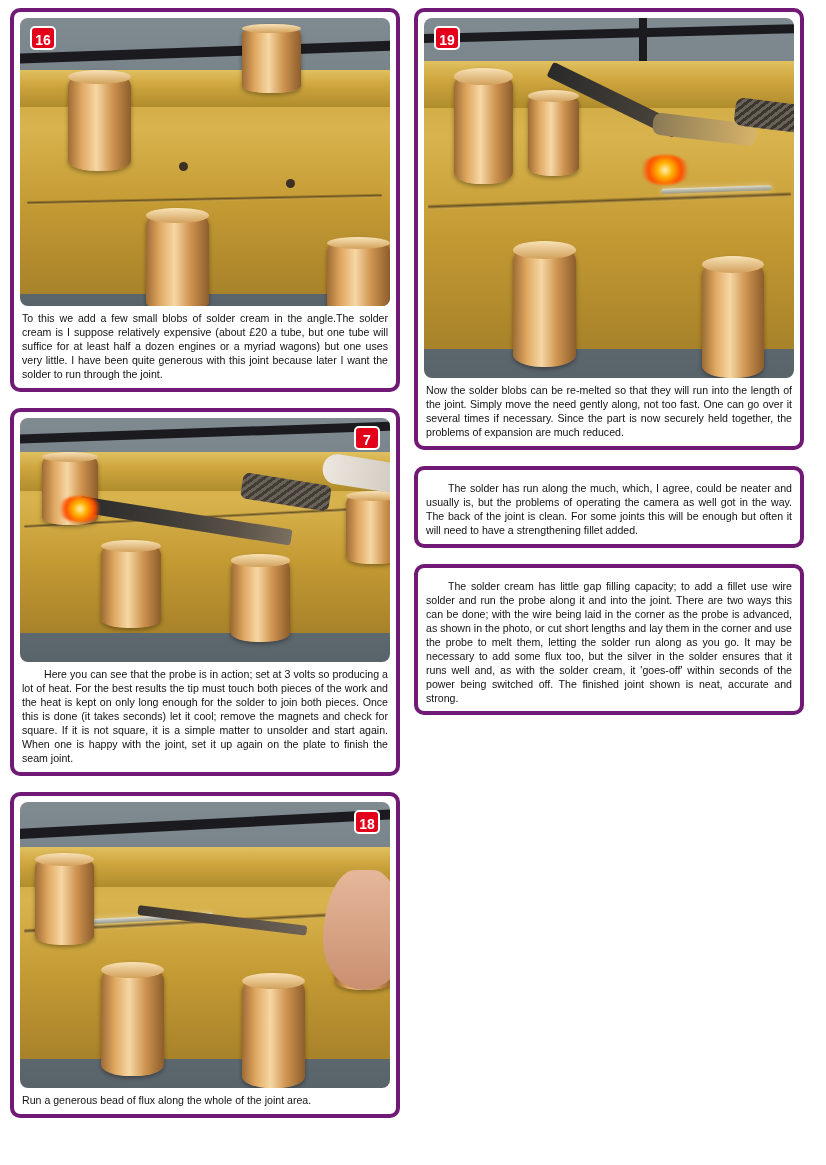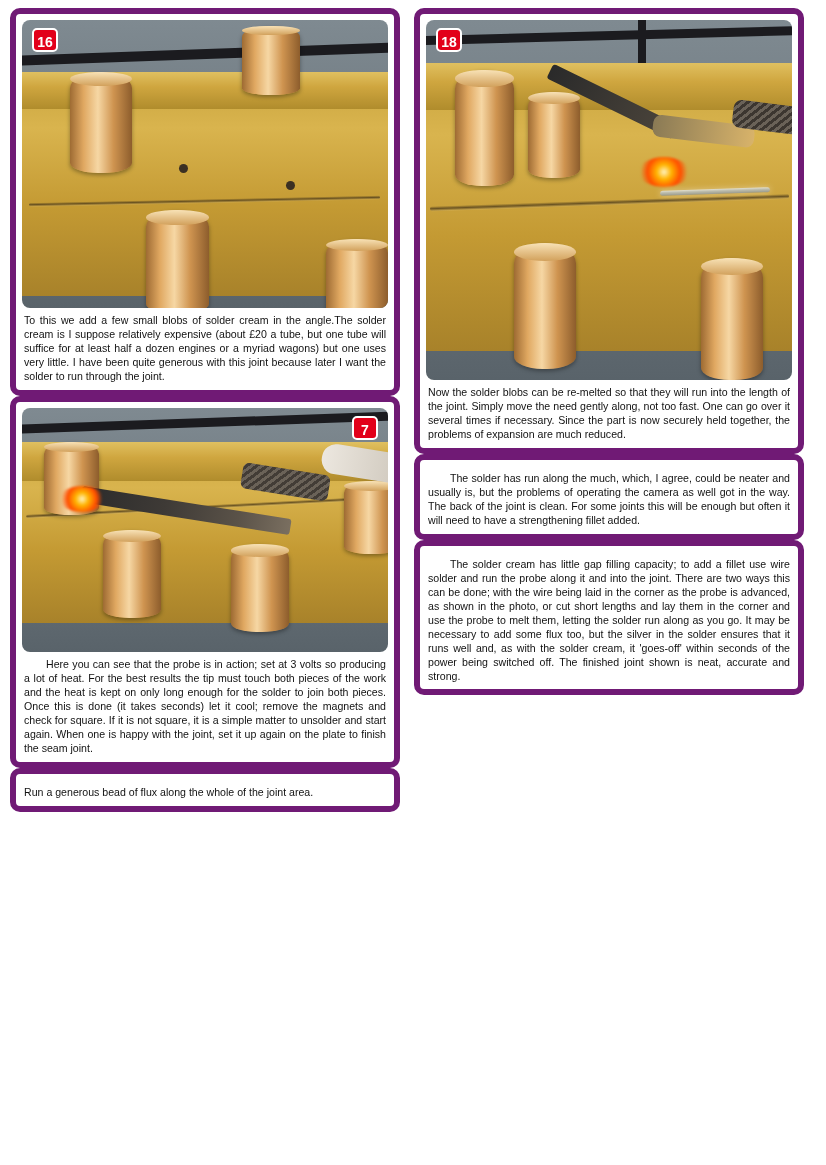--- a/index.html
+++ b/index.html
@@ -22,26 +22,26 @@
     padding: 8px 10px;
     display: flex;
     gap: 14px;
   }
   .column {
     width: 390px;
     display: flex;
     flex-direction: column;
   }
   .panel {
-    border: 6px solid #701a75;
+    border: 4px solid #701a75;
     border-radius: 10px;
     padding: 6px 6px 4px 6px;
     box-sizing: border-box;
     background: #ffffff;
-    margin-bottom: 0;
+    margin-bottom: 16px;
   }
   .figure {
     position: relative;
     border-radius: 8px;
     overflow: hidden;
     line-height: 0;
   }
   .photo {
     width: 100%;
     display: block;
@@ -198,20 +198,39 @@
             <div class="probe" style="left:82%;top:14%;width:22%;height:30px;transform:rotate(9deg);background:linear-gradient(90deg,#ece7df,#cfc8bd);border-radius:14px;"></div>
             <div class="glow" style="left:10%;top:32%;width:46px;height:26px;"></div>
           </div>
         </div>
         <div class="badge right">7</div>
       </div>
       <div class="caption indent">Here you can see that the probe is in action; set at 3 volts so producing a lot of heat. For the best results the tip must touch both pieces of the work and the heat is kept on only long enough for the solder to join both pieces. Once this is done (it takes seconds) let it cool; remove the magnets and check for square. If it is not square, it is a simple matter to unsolder and start again. When one is happy with the joint, set it up again on the plate to finish the seam joint.</div>
     </div>
 
     <div class="panel">
+      <div class="figure">
+        <div class="photo" style="height:286px;">
+          <div class="scene">
+            <div class="greybg" style="height:100%;"></div>
+            <div class="darkbar" style="left:-4%;top:6%;width:110%;height:10px;transform:rotate(-3deg);"></div>
+            <div class="brassplate" style="top:16%;height:74%;"></div>
+            <div class="brassangle" style="top:16%;height:14%;"></div>
+            <div class="seam" style="left:1%;top:41%;width:98%;height:5px;transform:rotate(-3deg);"></div>
+            <div class="solderrun" style="left:18%;top:40%;width:34%;height:5px;transform:rotate(-3deg);opacity:.85;"></div>
+            <div class="post" style="left:4%;top:18%;width:16%;height:32%;"></div>
+            <div class="post" style="left:22%;top:56%;width:17%;height:40%;"></div>
+            <div class="post" style="left:60%;top:60%;width:17%;height:40%;"></div>
+            <div class="post" style="left:85%;top:34%;width:16%;height:32%;"></div>
+            <div class="finger" style="left:82%;top:24%;width:22%;height:42%;"></div>
+            <div class="probe" style="left:32%;top:36%;width:46%;height:10px;transform:rotate(7deg);background:linear-gradient(90deg,#3a3530,#6e6256);"></div>
+          </div>
+        </div>
+        <div class="badge right">18</div>
+      </div>
       <div class="caption">Run a generous bead of flux along the whole of the joint area.</div>
     </div>
 
   </div>
 
   <div class="column">
 
     <div class="panel">
       <div class="figure">
         <div class="photo" style="height:360px;">
@@ -226,21 +245,21 @@
             <div class="post" style="left:28%;top:20%;width:14%;height:24%;"></div>
             <div class="post" style="left:24%;top:62%;width:17%;height:35%;"></div>
             <div class="post" style="left:75%;top:66%;width:17%;height:34%;"></div>
             <div class="probe" style="left:34%;top:12%;width:38%;height:16px;transform:rotate(26deg);background:linear-gradient(90deg,#2a2a2a,#4d463c);"></div>
             <div class="probe" style="left:62%;top:26%;width:28%;height:22px;transform:rotate(7deg);background:linear-gradient(90deg,#8a7a55,#d8b36a);border-radius:8px;"></div>
             <div class="probe" style="left:84%;top:22%;width:20%;height:28px;transform:rotate(7deg);background:repeating-linear-gradient(135deg,#6a6258 0 3px,#3c3630 3px 6px);border-radius:8px;"></div>
             <div class="glow" style="left:58%;top:38%;width:52px;height:30px;"></div>
             <div class="solderrun" style="left:64%;top:47%;width:30%;height:5px;transform:rotate(-2deg);opacity:.8;"></div>
           </div>
         </div>
-        <div class="badge left">18</div>
+        <div class="badge left">19</div>
       </div>
       <div class="caption">Now the solder blobs can be re-melted so that they will run into the length of the joint. Simply move the need gently along, not too fast. One can go over it several times if necessary. Since the part is now securely held together, the problems of expansion are much reduced.</div>
     </div>
 
     <div class="panel">
       <div class="caption indent">The solder has run along the much, which, I agree, could be neater and usually is, but the problems of operating the camera as well got in the way. The back of the joint is clean. For some joints this will be enough but often it will need to have a strengthening fillet added.</div>
     </div>
 
     <div class="panel">
       <div class="caption indent">The solder cream has little gap filling capacity; to add a fillet use wire solder and run the probe along it and into the joint. There are two ways this can be done; with the wire being laid in the corner as the probe is advanced, as shown in the photo, or cut short lengths and lay them in the corner and use the probe to melt them, letting the solder run along as you go. It may be necessary to add some flux too, but the silver in the solder ensures that it runs well and, as with the solder cream, it 'goes-off' within seconds of the power being switched off. The finished joint shown is neat, accurate and strong.</div>

